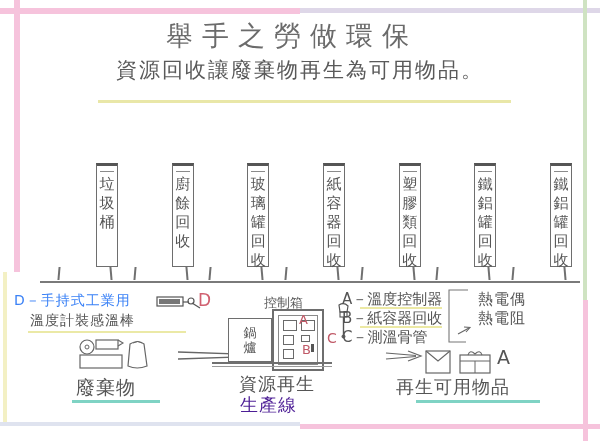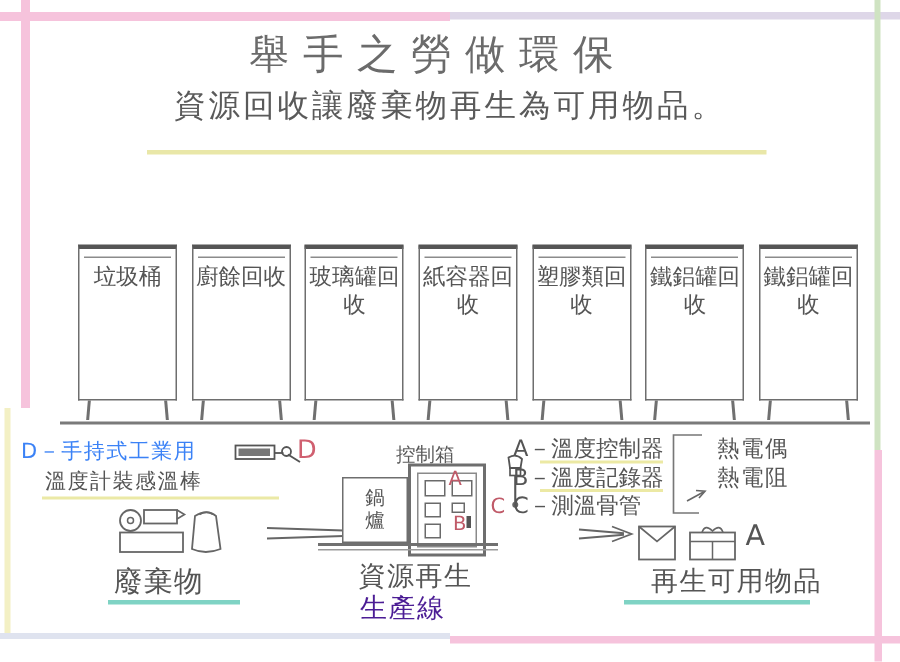--- a/index.html
+++ b/index.html
@@ -57,20 +57,21 @@
   .bin-body{
     border:1.5px solid #6e6e6e;
     border-top:3px solid #555;
     height:104px;
     box-sizing:border-box;
     display:flex;flex-direction:column;
     align-items:center;justify-content:flex-start;
     padding-top:4px;
     background:#fff;
     position:relative;
+    margin-left:44px;
   }
   .bin-body::before{
     content:"";position:absolute;left:3px;right:3px;top:5px;
     border-top:1px solid #8b8b8b;
   }
   .bin-label{
     font-size:15px;line-height:19px;color:#555;
     text-align:center;letter-spacing:0;
     margin-top:5px;
     width:100%;
@@ -134,21 +135,21 @@
   .leg-u{position:absolute;height:2px;background:#ece9a4;}
   #leg-a-u{left:360px;top:307px;width:82px;}
   #leg-b-u{left:360px;top:326px;width:82px;}
 
   #bracket{position:absolute;left:446px;top:288px;width:24px;height:56px;}
   #tc1{left:478px;top:290px;font-size:15px;color:#555;letter-spacing:1px;}
   #tc2{left:478px;top:309px;font-size:15px;color:#555;letter-spacing:1px;}
 
   #product-icons{position:absolute;left:424px;top:349px;width:84px;height:26px;}
   #product-A{left:497px;top:346px;font-size:19px;color:#555;}
-  #product-label{left:434px;top:375px;font-size:18px;color:#555;letter-spacing:1px;}
+  #product-label{left:396px;top:375px;font-size:18px;color:#555;letter-spacing:1px;}
   #product-underline{position:absolute;left:416px;top:400px;width:124px;height:3px;background:#7fd3c4;}
 
   #mid-arrow{position:absolute;left:386px;top:348px;width:36px;height:16px;}
   svg{display:block;overflow:visible;}
 </style>
 </head>
 <body>
 
 <div id="page">
 
@@ -271,21 +272,21 @@
     <circle cx="7.5" cy="33.5" r="2" fill="#666"></circle>
   </svg>
 
   <div id="plinth"></div>
   <div id="plinth2"></div>
 
   <div class="hw" id="line-label">資源再生</div>
   <div class="hw" id="line-label2">生產線</div>
 
   <div class="hw legend-item" id="leg-a">A－溫度控制器</div>
-  <div class="hw legend-item" id="leg-b">B－溫度記錄器</div>
+  <div class="hw legend-item" id="leg-b">B－紙容器回收</div>
   <div class="hw legend-item" id="leg-c">C－測溫骨管</div>
   <div class="leg-u" id="leg-a-u"></div>
   <div class="leg-u" id="leg-b-u"></div>
 
   <svg id="bracket" viewBox="0 0 24 56">
     <path d="M22 2 L3 2 L3 54 L20 54" fill="none" stroke="#777" stroke-width="1.1"></path>
     <path d="M12 46 L23 40" stroke="#666" stroke-width="1.1"></path>
     <path d="M18 39 L24 39.5 L20 44" fill="none" stroke="#666" stroke-width="1.1"></path>
   </svg>
   <div class="hw" id="tc1">熱電偶</div>

